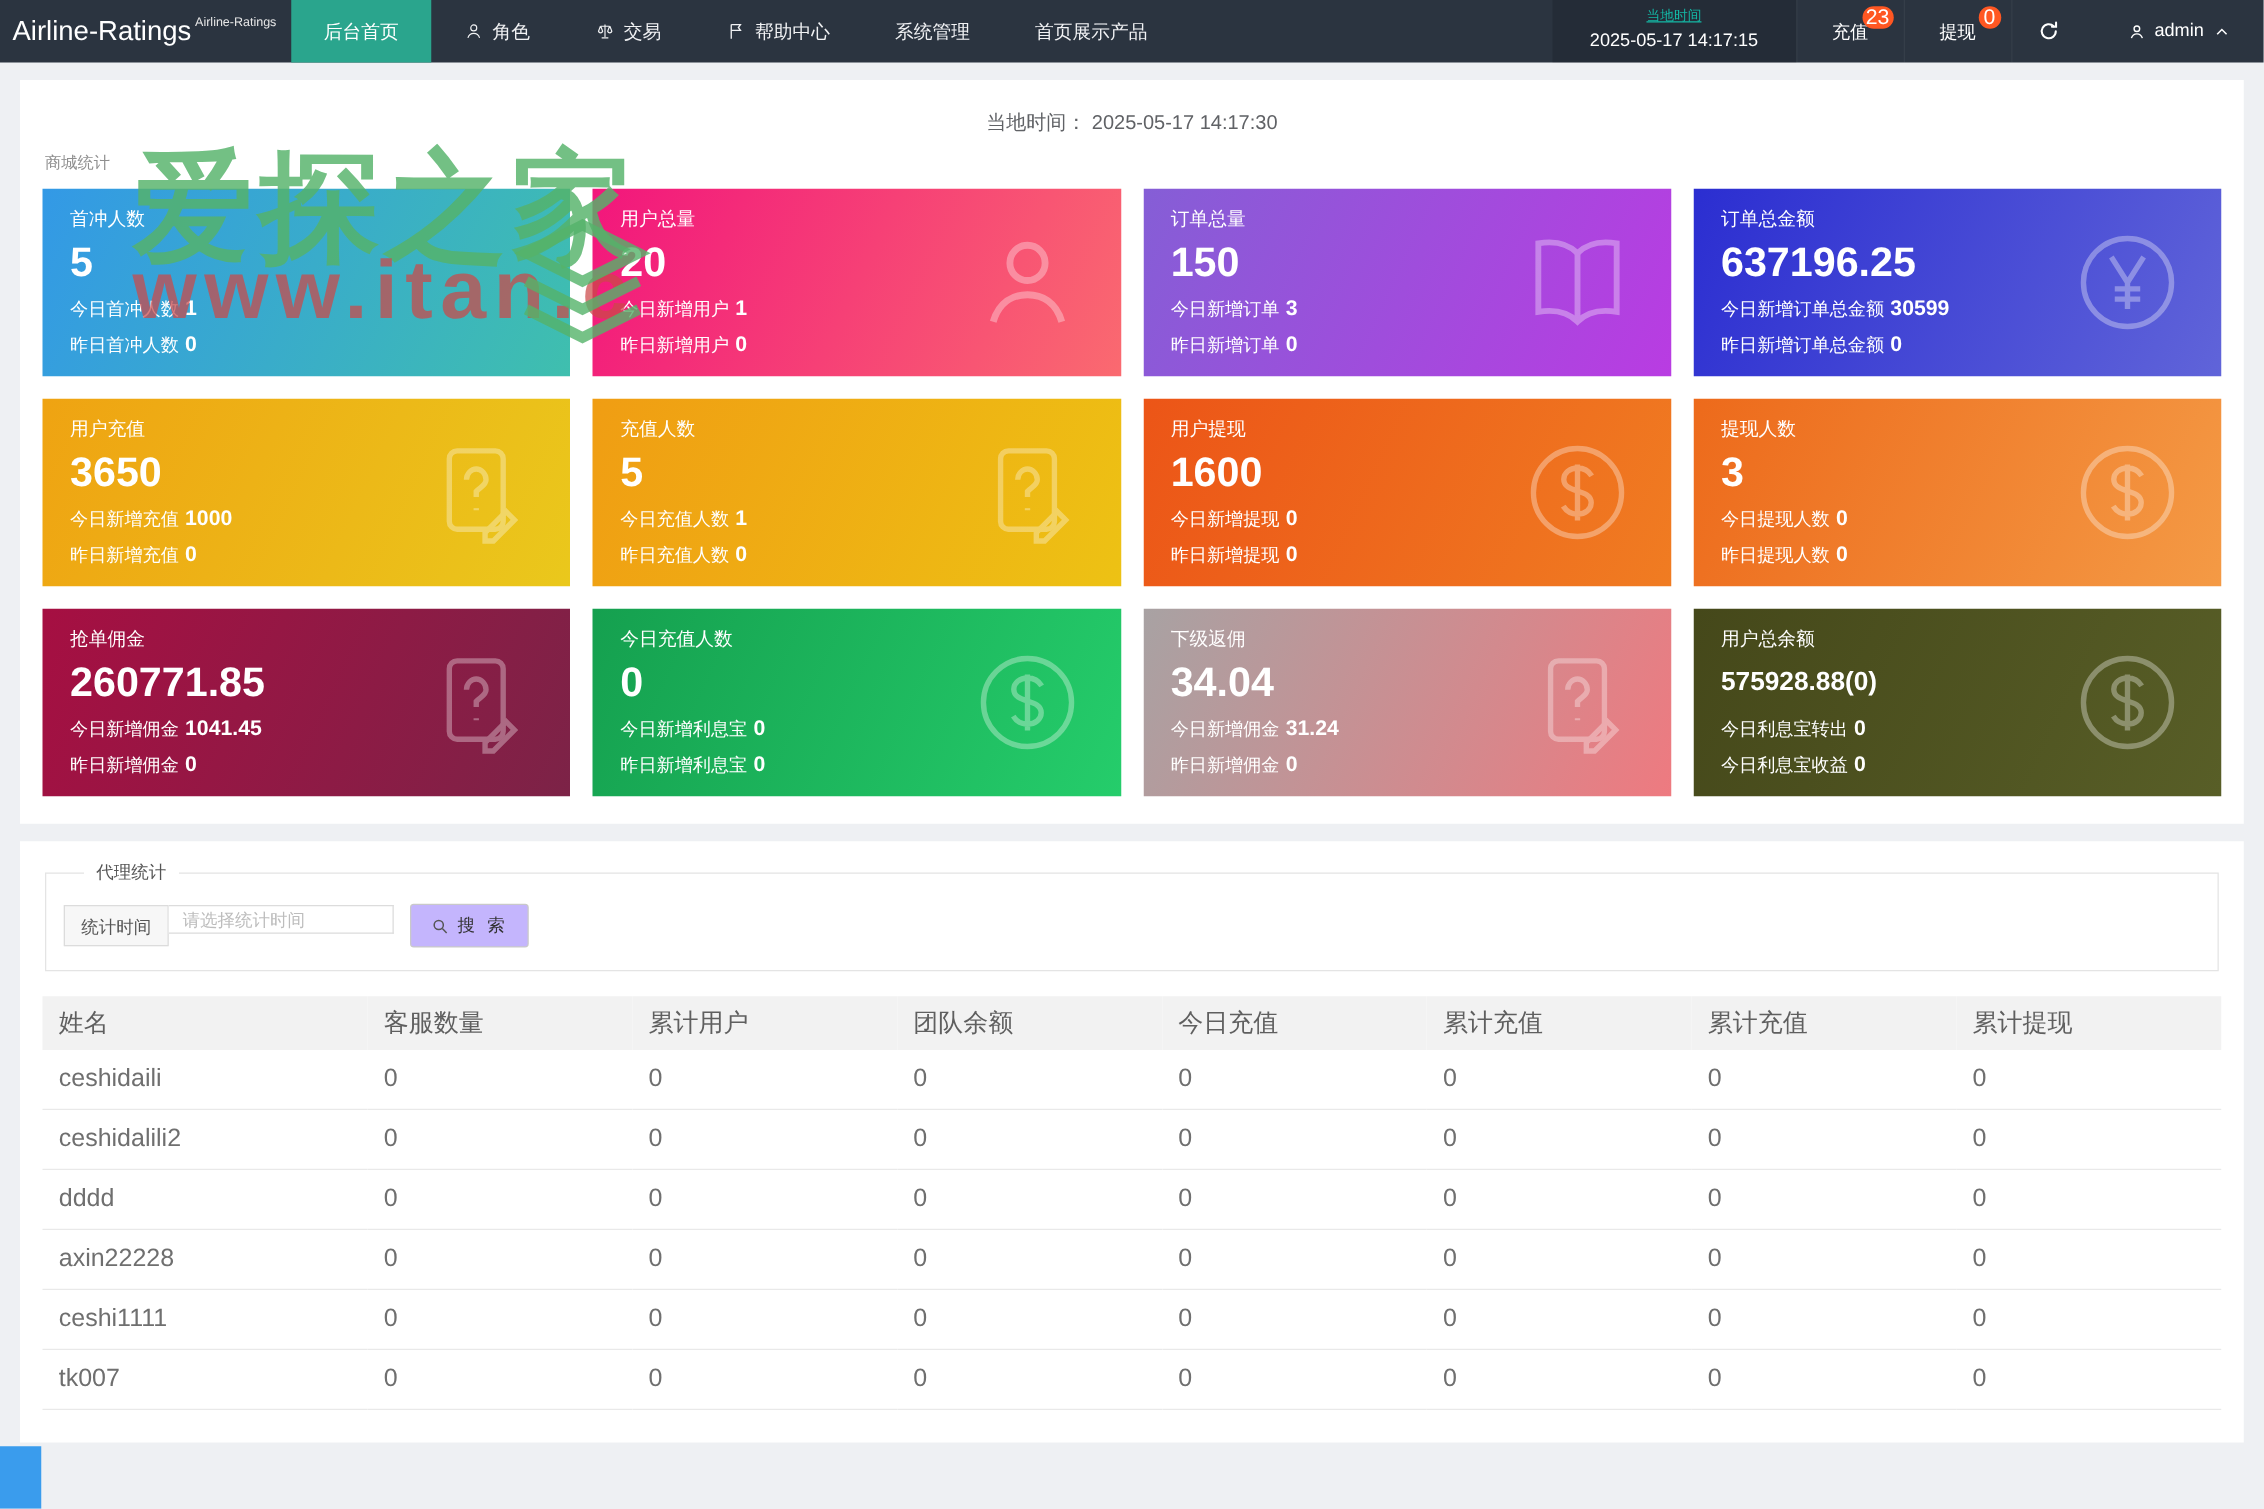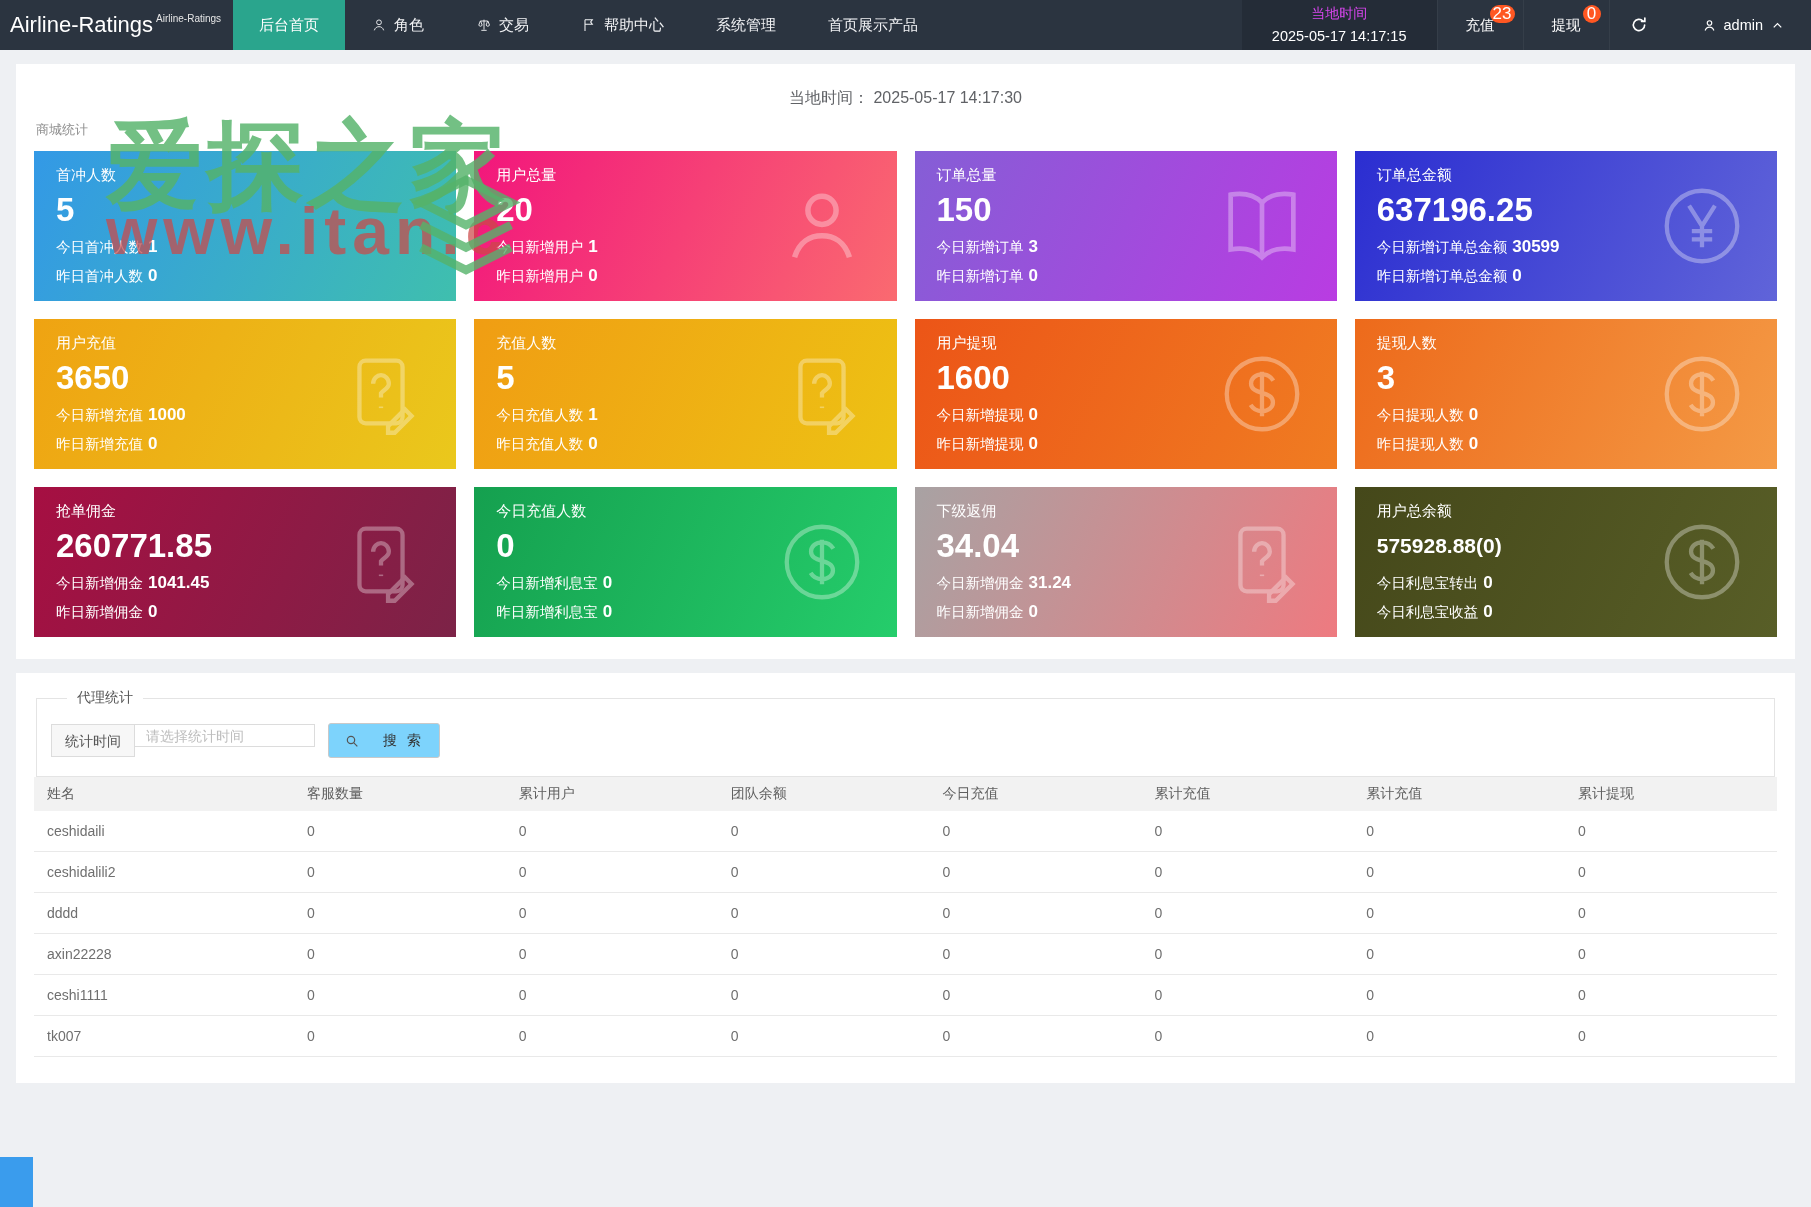--- a/index.html
+++ b/index.html
@@ -22,21 +22,21 @@
   .logo{display:flex;align-items:center;padding:0 12px 0 10px;font-size:22px;font-weight:500;color:#fff;white-space:nowrap;}
   .logo .sup{font-size:10px;margin-left:3px;transform:translateY(-7px);color:#e6e6e6;font-weight:400;}
   .nav-menu{display:flex;align-items:stretch;}
   .nav-item{display:flex;align-items:center;gap:7px;padding:0 26px;font-size:15px;color:#f1f2f4;cursor:pointer;white-space:nowrap;}
   .nav-item.active{background:var(--navbar-active);color:#fff;}
   .nav-icon{display:flex;}
   .nav-icon svg{width:16px;height:16px;display:block;}
   .nav-right{margin-left:auto;display:flex;align-items:stretch;}
   .time-block{display:flex;flex-direction:column;justify-content:center;align-items:center;
     padding:0 30px;background:rgba(0,0,0,.14);line-height:1.55;}
-  .time-block .t1{font-size:14px;color:#d946ef;}
+  .time-block .t1{font-size:11px;color:#14b8a6;text-decoration:underline;}
   .time-block .t2{font-size:14.5px;color:#fff;}
   .nav-chip{position:relative;display:flex;align-items:center;padding:0 28px;font-size:14.5px;
     border-left:1px solid rgba(255,255,255,.05);cursor:pointer;}
   .badge{position:absolute;top:5px;right:8px;background:var(--badge);color:#fff;font-size:17px;
     min-width:18px;height:18px;line-height:18px;border-radius:9px;text-align:center;padding:0 3px;}
   .refresh-btn{display:flex;align-items:center;padding:0 20px;cursor:pointer;border-left:1px solid rgba(255,255,255,.05);}
   .refresh-btn svg{width:18px;height:18px;}
   .user-block{display:flex;align-items:center;gap:7px;padding:0 26px 0 34px;font-size:14.5px;cursor:pointer;}
   .user-block svg{width:15px;height:15px;}
   
@@ -62,24 +62,24 @@
   .wm-logo svg{width:120px;height:120px;}
   
   .panel-agent{padding:16px 18px 26px;}
   fieldset.agent-box{border:1px solid #e4e4e4;margin:0 2px;padding:12px 14px 18px 14px;}
   fieldset.agent-box legend{margin-left:16px;padding:0 10px;font-size:14px;color:#555;}
   .filter-row{display:flex;align-items:center;margin-top:4px;}
   .input-group{display:flex;}
   .addon{background:#f7f7f7;border:1px solid #dcdcdc;padding:0 13px;height:33px;line-height:33px;font-size:14px;color:#555;}
   .time-input{border:1px solid #dcdcdc;border-left:none;height:23px;padding:0 11px;font-size:14px;width:180px;color:#333;outline:none;background:#fff;}
   .time-input::placeholder{color:#bdbdbd;}
-  .search-btn{margin-left:13px;height:35px;padding:0 15px;background:#7dd3fc;border:1px solid #c9c9c9;border-radius:3px;
-    font-size:14px;color:#333;display:flex;align-items:center;gap:23px;cursor:pointer;letter-spacing:3px;}
+  .search-btn{margin-left:13px;height:35px;padding:0 15px;background:#c4b5fd;border:1px solid #c9c9c9;border-radius:3px;
+    font-size:14px;color:#333;display:flex;align-items:center;gap:6px;cursor:pointer;letter-spacing:3px;}
   .search-btn svg{width:16px;height:16px;}
-  .agent-table{width:100%;border-collapse:collapse;table-layout:fixed;font-size:14px;color:#6b6b6b;}
+  .agent-table{width:100%;border-collapse:collapse;margin-top:20px;table-layout:fixed;font-size:20px;color:#6b6b6b;}
   .agent-table th{background:#f2f2f2;text-align:left;font-weight:normal;padding:8px 13px;color:#5f5f5f;}
   .agent-table th:first-child{width:260px;}
   .agent-table td{padding:12px 13px;border-bottom:1px solid #e9e9e9;background:#fff;color:#6f6f6f;}
   
   .corner-widget{position:absolute;left:0;bottom:0;width:33px;height:50px;background:var(--corner-widget);cursor:pointer;}
 </style>
 </head>
 <body>
 
 <div class="navbar">

